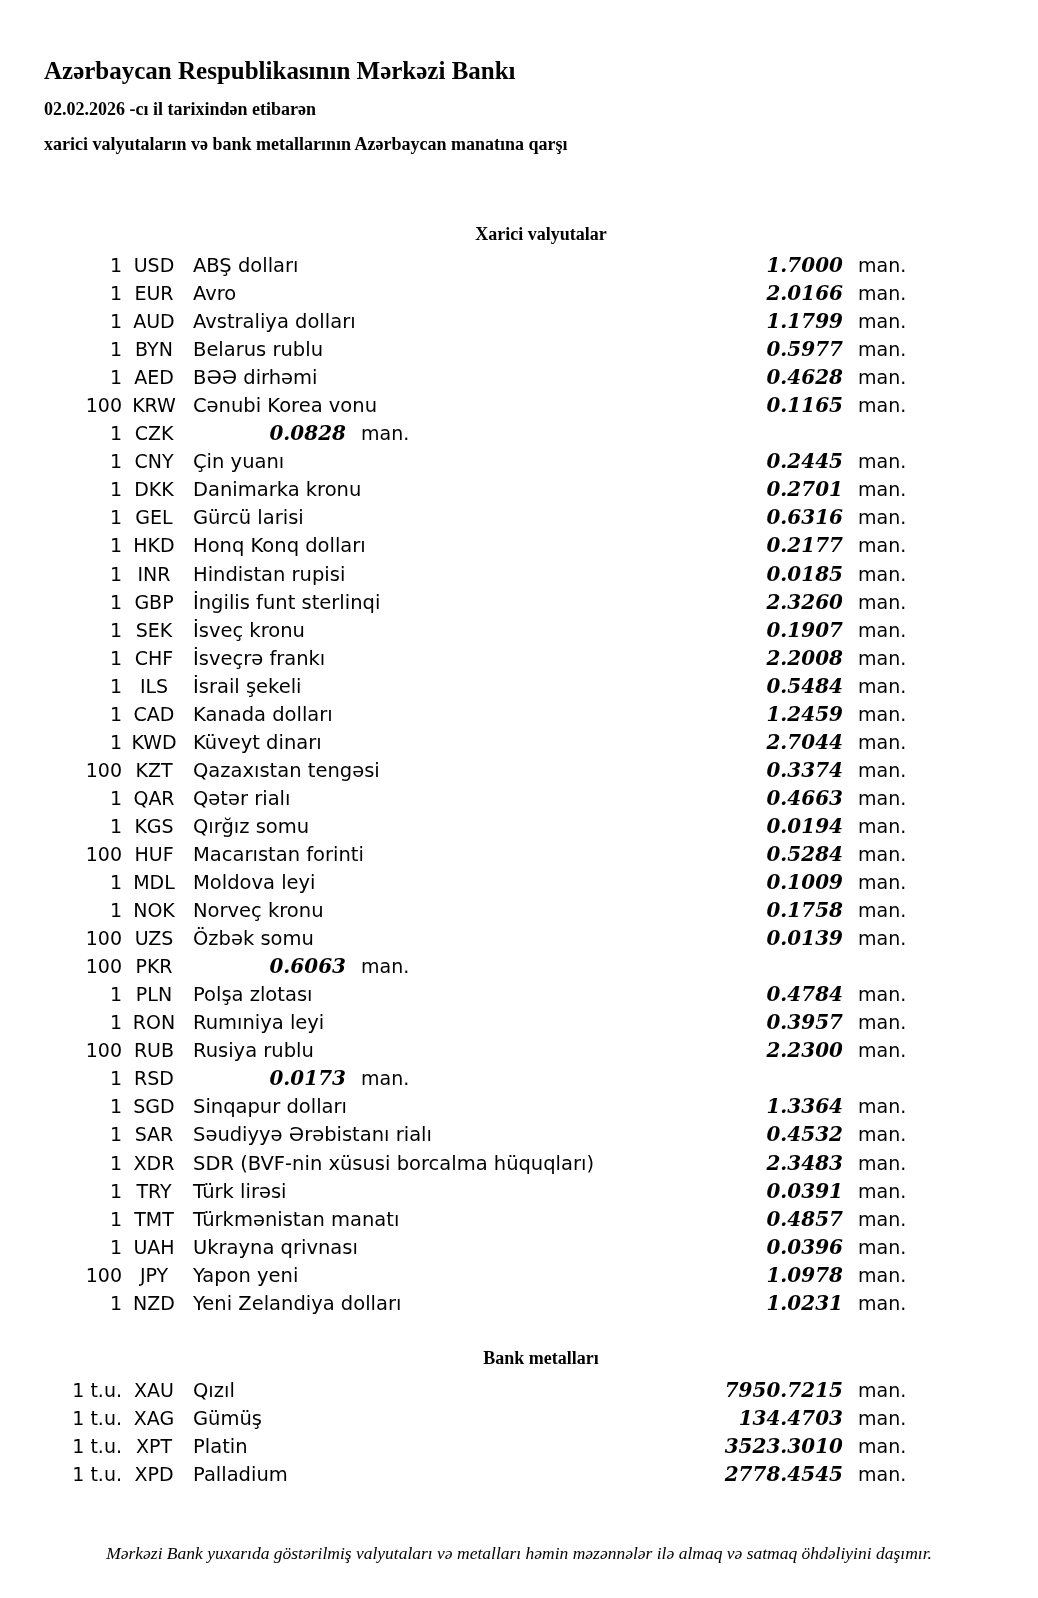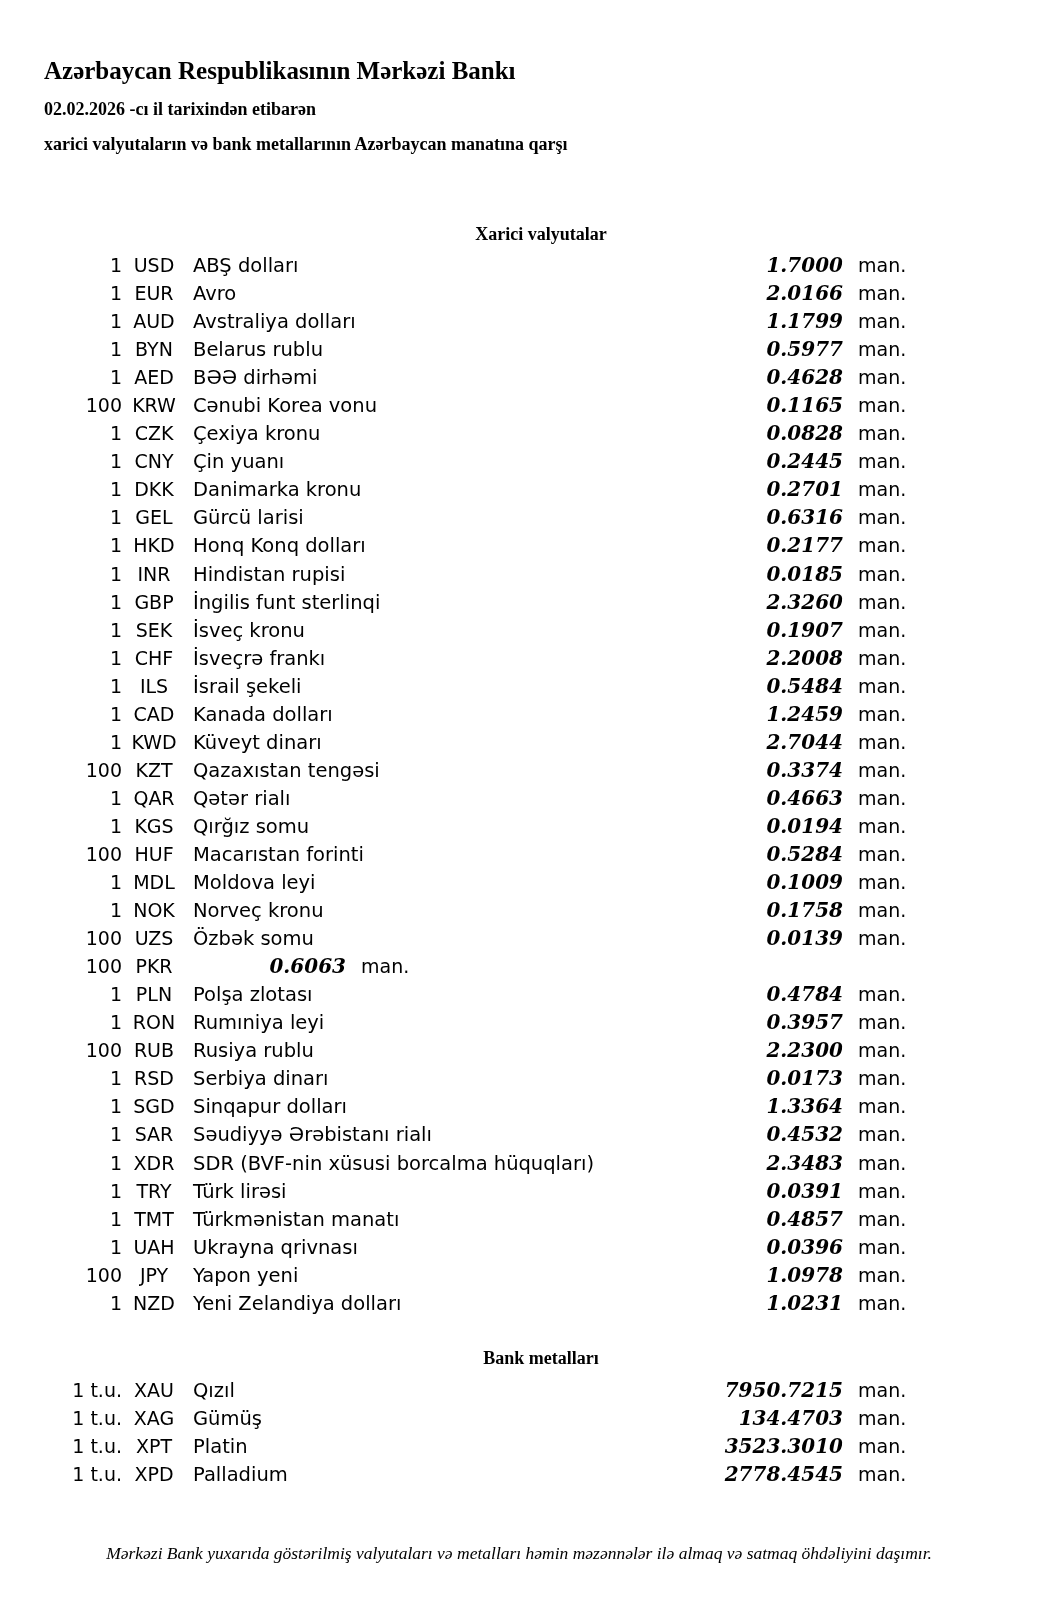--- a/index.html
+++ b/index.html
@@ -152,21 +152,20 @@
       <div class="row">
         <span class="qty">100</span>
         <span class="code">KRW</span>
         <span class="name">Cənubi Korea vonu</span>
         <span class="rate">0.1165</span>
         <span class="unit">man.</span>
       </div>
       <div class="row">
         <span class="qty">1</span>
         <span class="code">CZK</span>
-        <span class="name">Çexiya kronu</span>
         <span class="rate">0.0828</span>
         <span class="unit">man.</span>
       </div>
       <div class="row">
         <span class="qty">1</span>
         <span class="code">CNY</span>
         <span class="name">Çin yuanı</span>
         <span class="rate">0.2445</span>
         <span class="unit">man.</span>
       </div>
@@ -312,21 +311,20 @@
       <div class="row">
         <span class="qty">100</span>
         <span class="code">RUB</span>
         <span class="name">Rusiya rublu</span>
         <span class="rate">2.2300</span>
         <span class="unit">man.</span>
       </div>
       <div class="row">
         <span class="qty">1</span>
         <span class="code">RSD</span>
-        <span class="name">Serbiya dinarı</span>
         <span class="rate">0.0173</span>
         <span class="unit">man.</span>
       </div>
       <div class="row">
         <span class="qty">1</span>
         <span class="code">SGD</span>
         <span class="name">Sinqapur dolları</span>
         <span class="rate">1.3364</span>
         <span class="unit">man.</span>
       </div>

